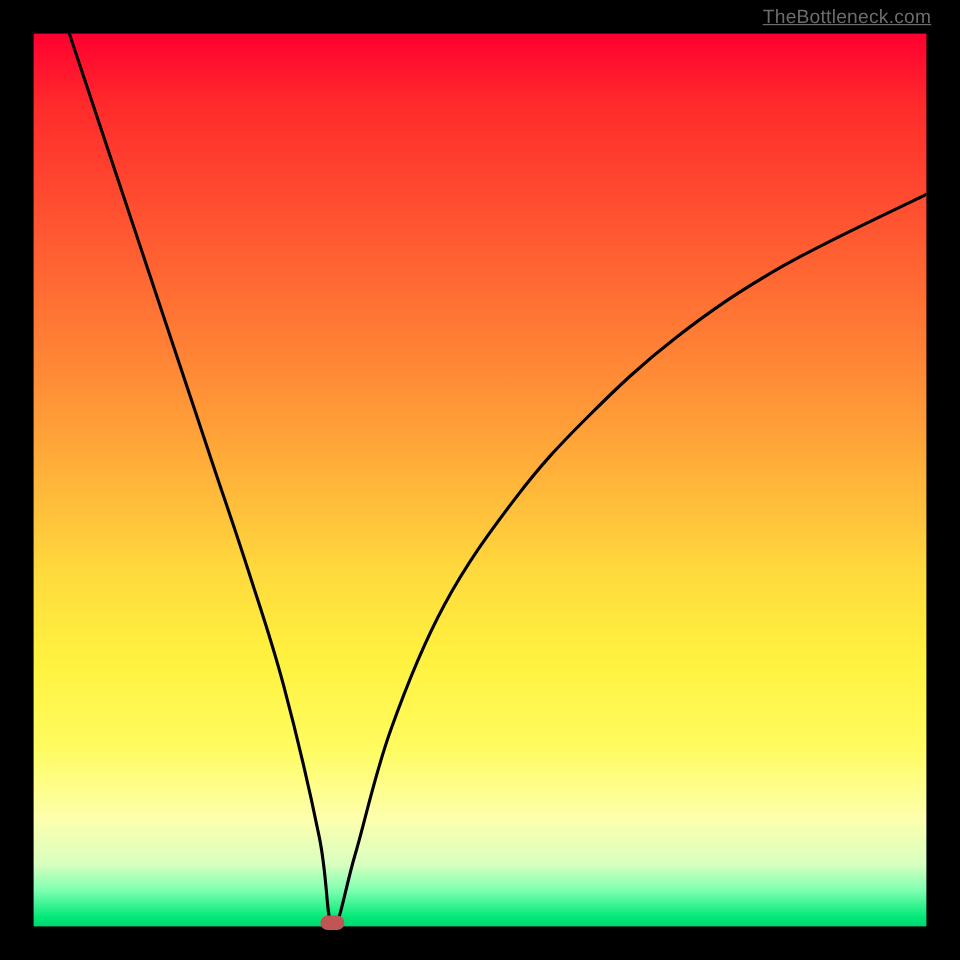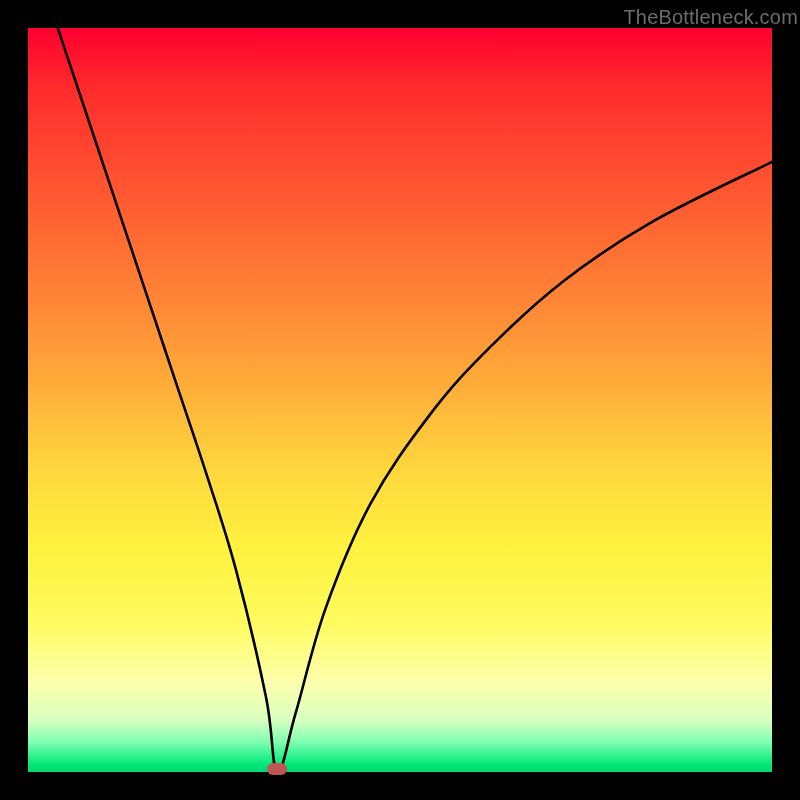--- a/index.html
+++ b/index.html
@@ -29,26 +29,27 @@
       #fdffad 88%,
       #d9ffc0 93%,
       #7dffb0 96%,
       #00e878 99%,
       #00d66e 100%
     );
   }
   .watermark {
     position: absolute;
     top: 6px;
-    right: 2px;
+    right: 24px;
     font-family: Arial, Helvetica, sans-serif;
-    font-size: 20px;
+    font-size: 16px;
     color: #6c6c6c;
     letter-spacing: 0.2px;
     font-weight: 500;
+    text-decoration: underline;
   }
   svg.curve {
     position: absolute;
     inset: 0;
     width: 100%;
     height: 100%;
   }
   .marker {
     position: absolute;
     width: 20px;

